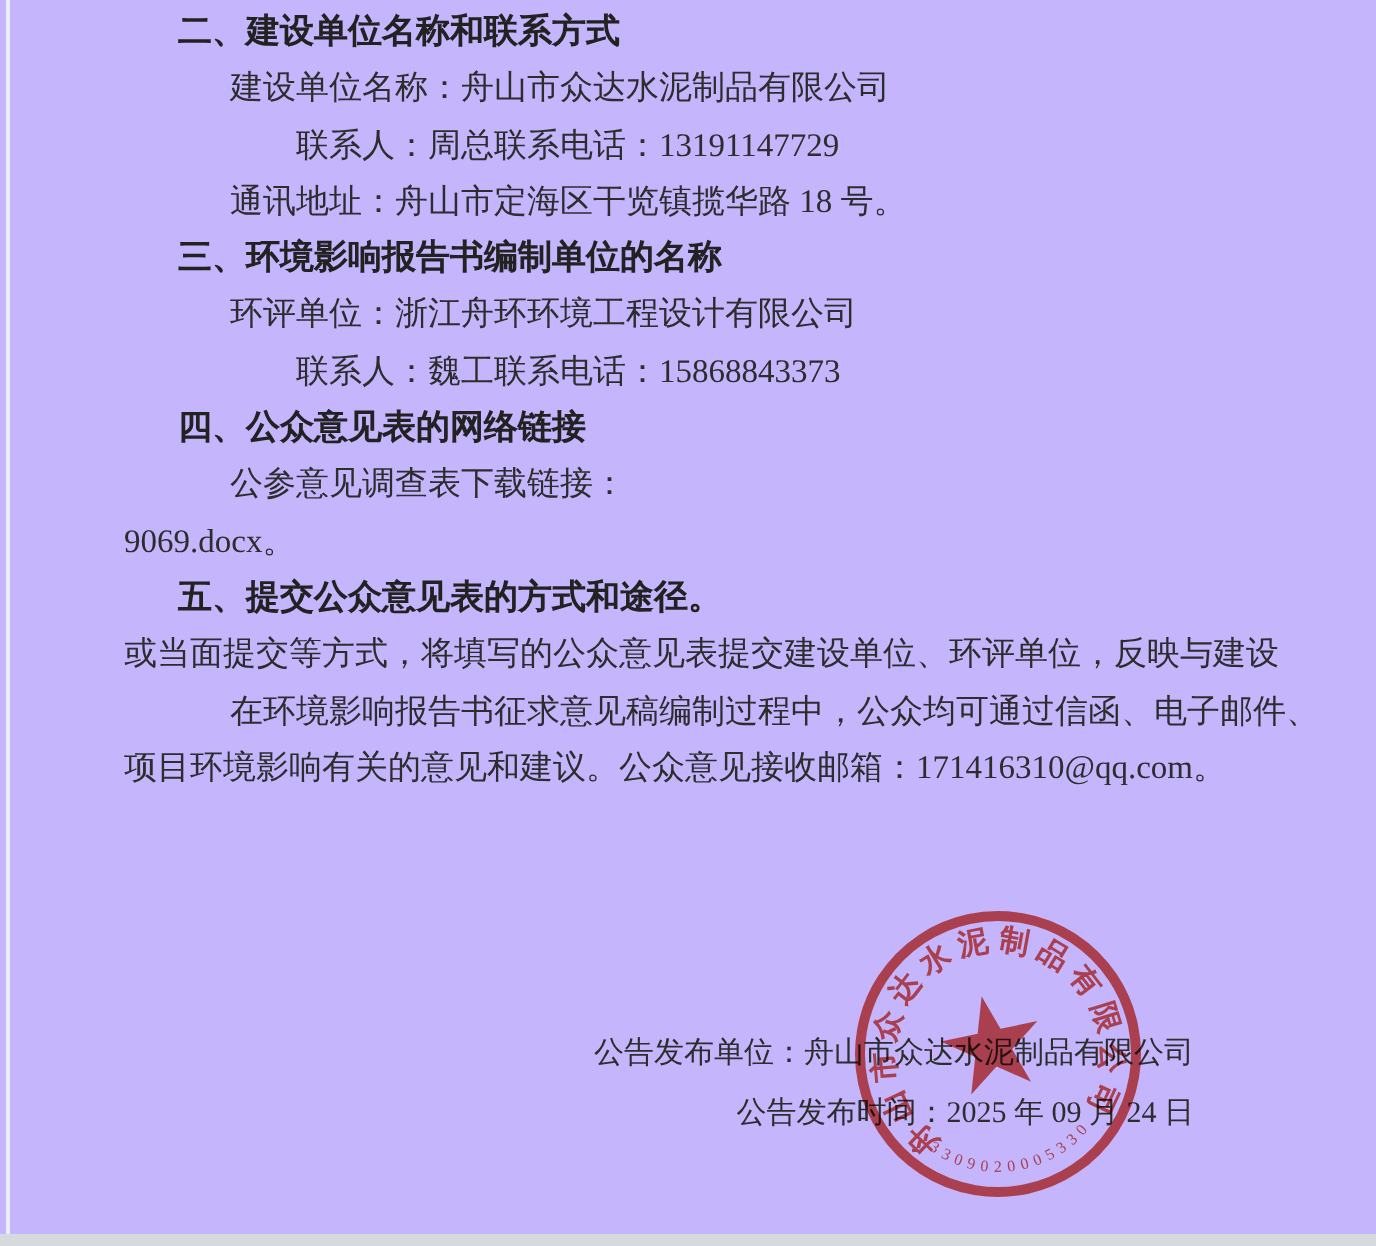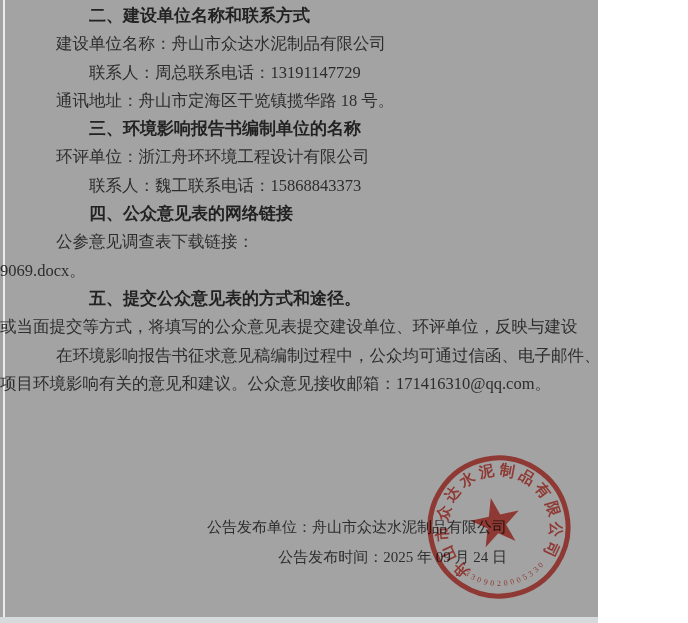--- a/index.html
+++ b/index.html
@@ -1,19 +1,19 @@
 <!DOCTYPE html>
 <html><head>
 <meta charset="utf-8">
 <style>
   html,body{margin:0;padding:0;background:#ffffff;}
   .page{
     position:relative;
-    width:598px;height:623px;
-    background:#a3a3a3;
+    width:688px;height:623px;
+    background:#c4b5fd;
     overflow:hidden;
     font-family:"Liberation Serif","DejaVu Serif",serif;
     color:#2d2d2d;
   }
   .edge-left{
     position:absolute;left:3px;top:0;width:2px;height:100%;
     background:#e9edee;
   }
   .edge-bottom{
     position:absolute;left:0;bottom:0;width:100%;height:6px;
@@ -23,22 +23,22 @@
     position:absolute;top:2px;left:0;width:688px;
     font-size:16.5px;
     line-height:28.3px;
   }
   .ln{white-space:nowrap;height:28.3px;}
   .h{
     white-space:nowrap;height:28.3px;
     font-weight:700;font-size:17px;
     margin-left:89px;color:#222;
   }
-  .first{margin-left:56px;}
-  .cont{}
+  .first{margin-left:115px;}
+  .cont{margin-left:62px;}
   .contact-left{display:inline-block;width:132px;text-align:right;}
   .footer{
     position:absolute;top:512px;right:91px;
     text-align:right;font-size:15px;line-height:30px;
     color:#2d2d2d;white-space:nowrap;
   }
   .seal{
     position:absolute;left:414px;top:442px;
     width:170px;height:170px;
     mix-blend-mode:multiply;

